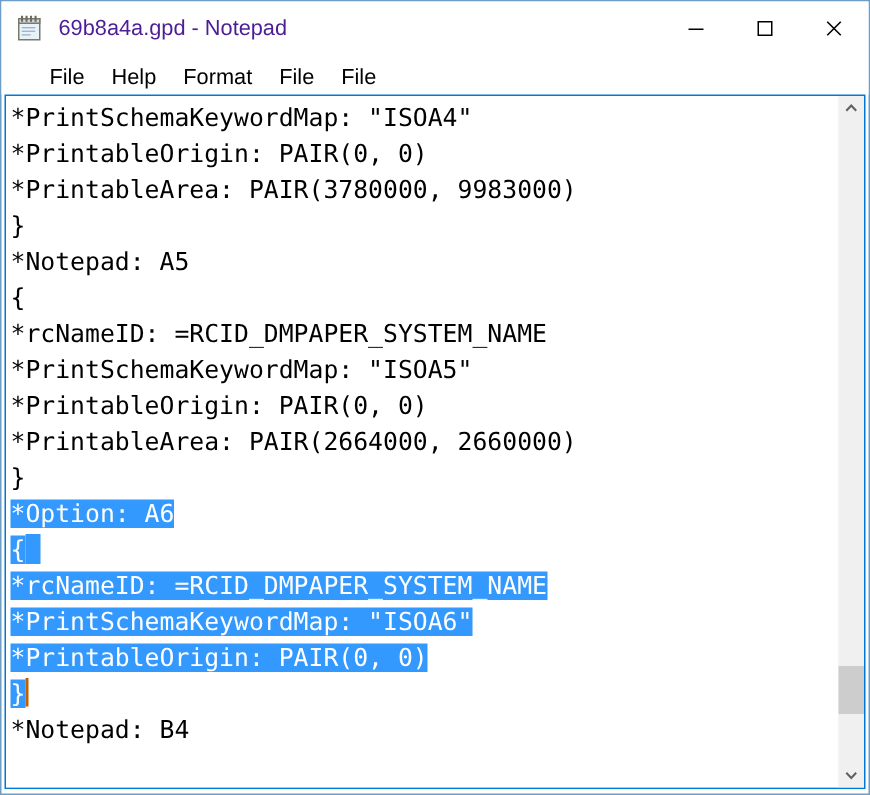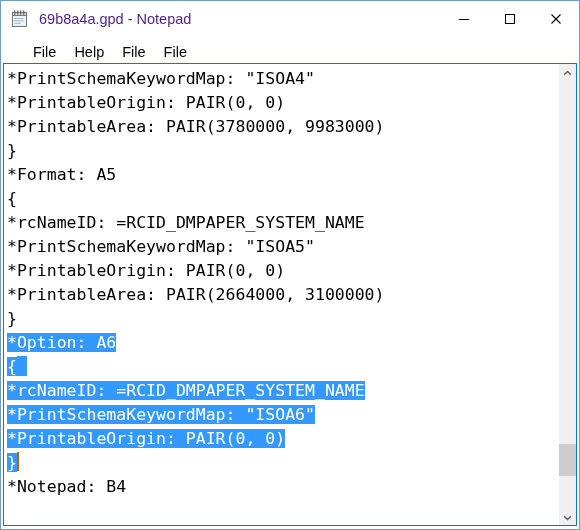--- a/index.html
+++ b/index.html
@@ -221,36 +221,37 @@
             <line x1="10.5" y1="1.5" x2="1.5" y2="10.5" stroke="#000000" stroke-width="1.1"></line>
           </svg>
         </span>
       </button>
     </div>
   </div>
 
   <div class="menubar">
     <div class="menu-item">File</div>
     <div class="menu-item">Help</div>
+    <div class="menu-item">Format</div>
     <div class="menu-item">File</div>
     <div class="menu-item">File</div>
   </div>
 
   <div class="editor-wrap">
     <div class="textarea" id="textarea">
         <div class="line"><span class="seg">*PrintSchemaKeywordMap: "ISOA4"</span></div>
         <div class="line"><span class="seg">*PrintableOrigin: PAIR(0, 0)</span></div>
         <div class="line"><span class="seg">*PrintableArea: PAIR(3780000, 9983000)</span></div>
         <div class="line"><span class="seg">}</span></div>
-        <div class="line"><span class="seg">*Format: A5</span></div>
+        <div class="line"><span class="seg">*Notepad: A5</span></div>
         <div class="line"><span class="seg">{</span></div>
         <div class="line"><span class="seg">*rcNameID: =RCID_DMPAPER_SYSTEM_NAME</span></div>
         <div class="line"><span class="seg">*PrintSchemaKeywordMap: "ISOA5"</span></div>
         <div class="line"><span class="seg">*PrintableOrigin: PAIR(0, 0)</span></div>
-        <div class="line"><span class="seg">*PrintableArea: PAIR(2664000, 3100000)</span></div>
+        <div class="line"><span class="seg">*PrintableArea: PAIR(2664000, 2660000)</span></div>
         <div class="line"><span class="seg">}</span></div>
         <div class="line sel"><span class="seg">*Option: A6</span></div>
         <div class="line sel sel-nl"><span class="seg">{</span></div>
         <div class="line sel"><span class="seg">*rcNameID: =RCID_DMPAPER_SYSTEM_NAME</span></div>
         <div class="line sel"><span class="seg">*PrintSchemaKeywordMap: "ISOA6"</span></div>
         <div class="line sel"><span class="seg">*PrintableOrigin: PAIR(0, 0)</span></div>
         <div class="line sel"><span class="seg">}</span><span class="caret" style="background: rgb(192, 96, 0);"></span></div>
         <div class="line"><span class="seg">*Notepad: B4</span></div>
         <div class="line"></div>
       </div>

